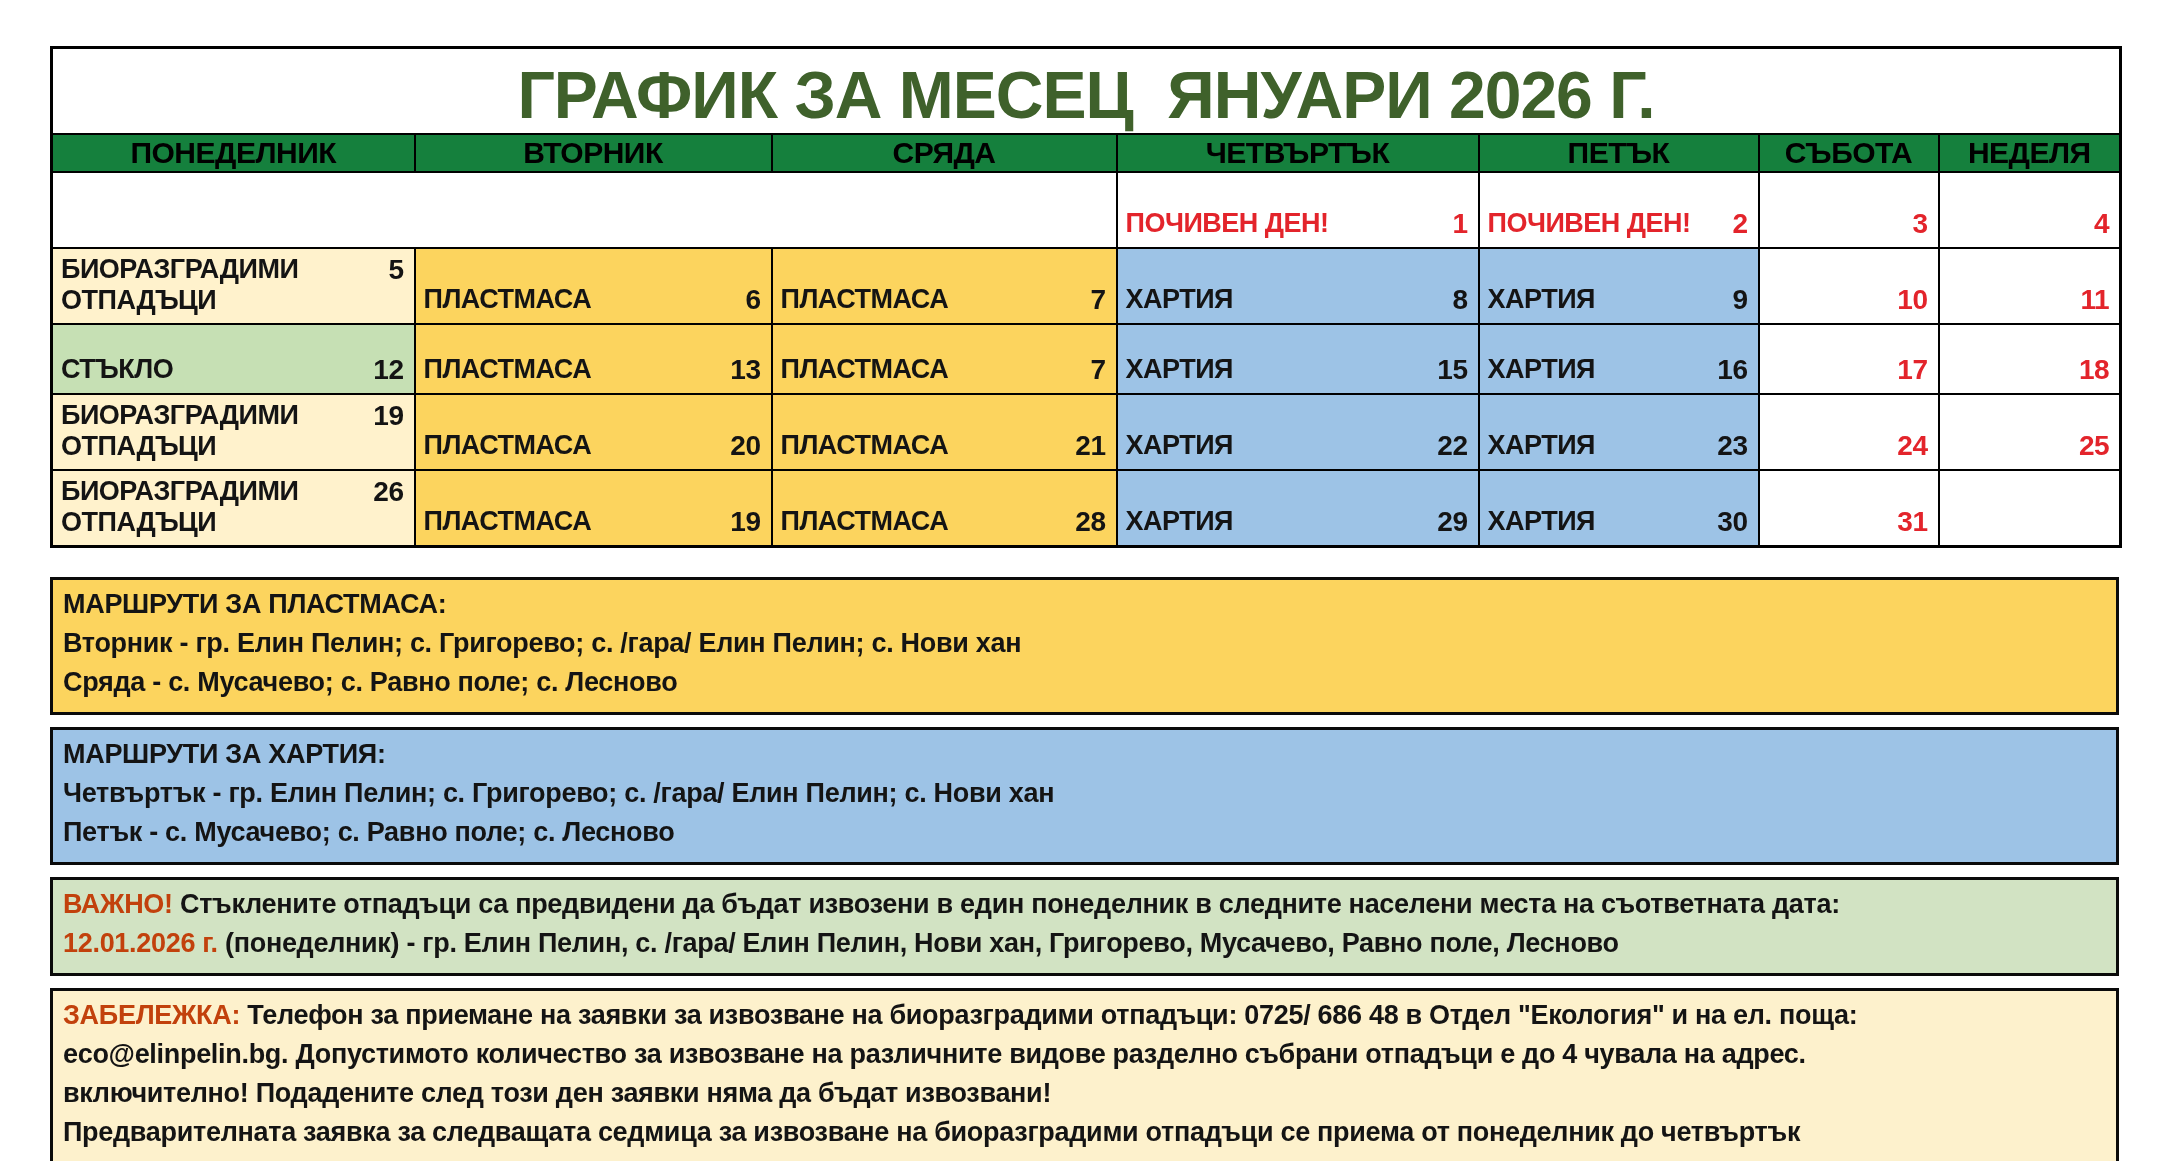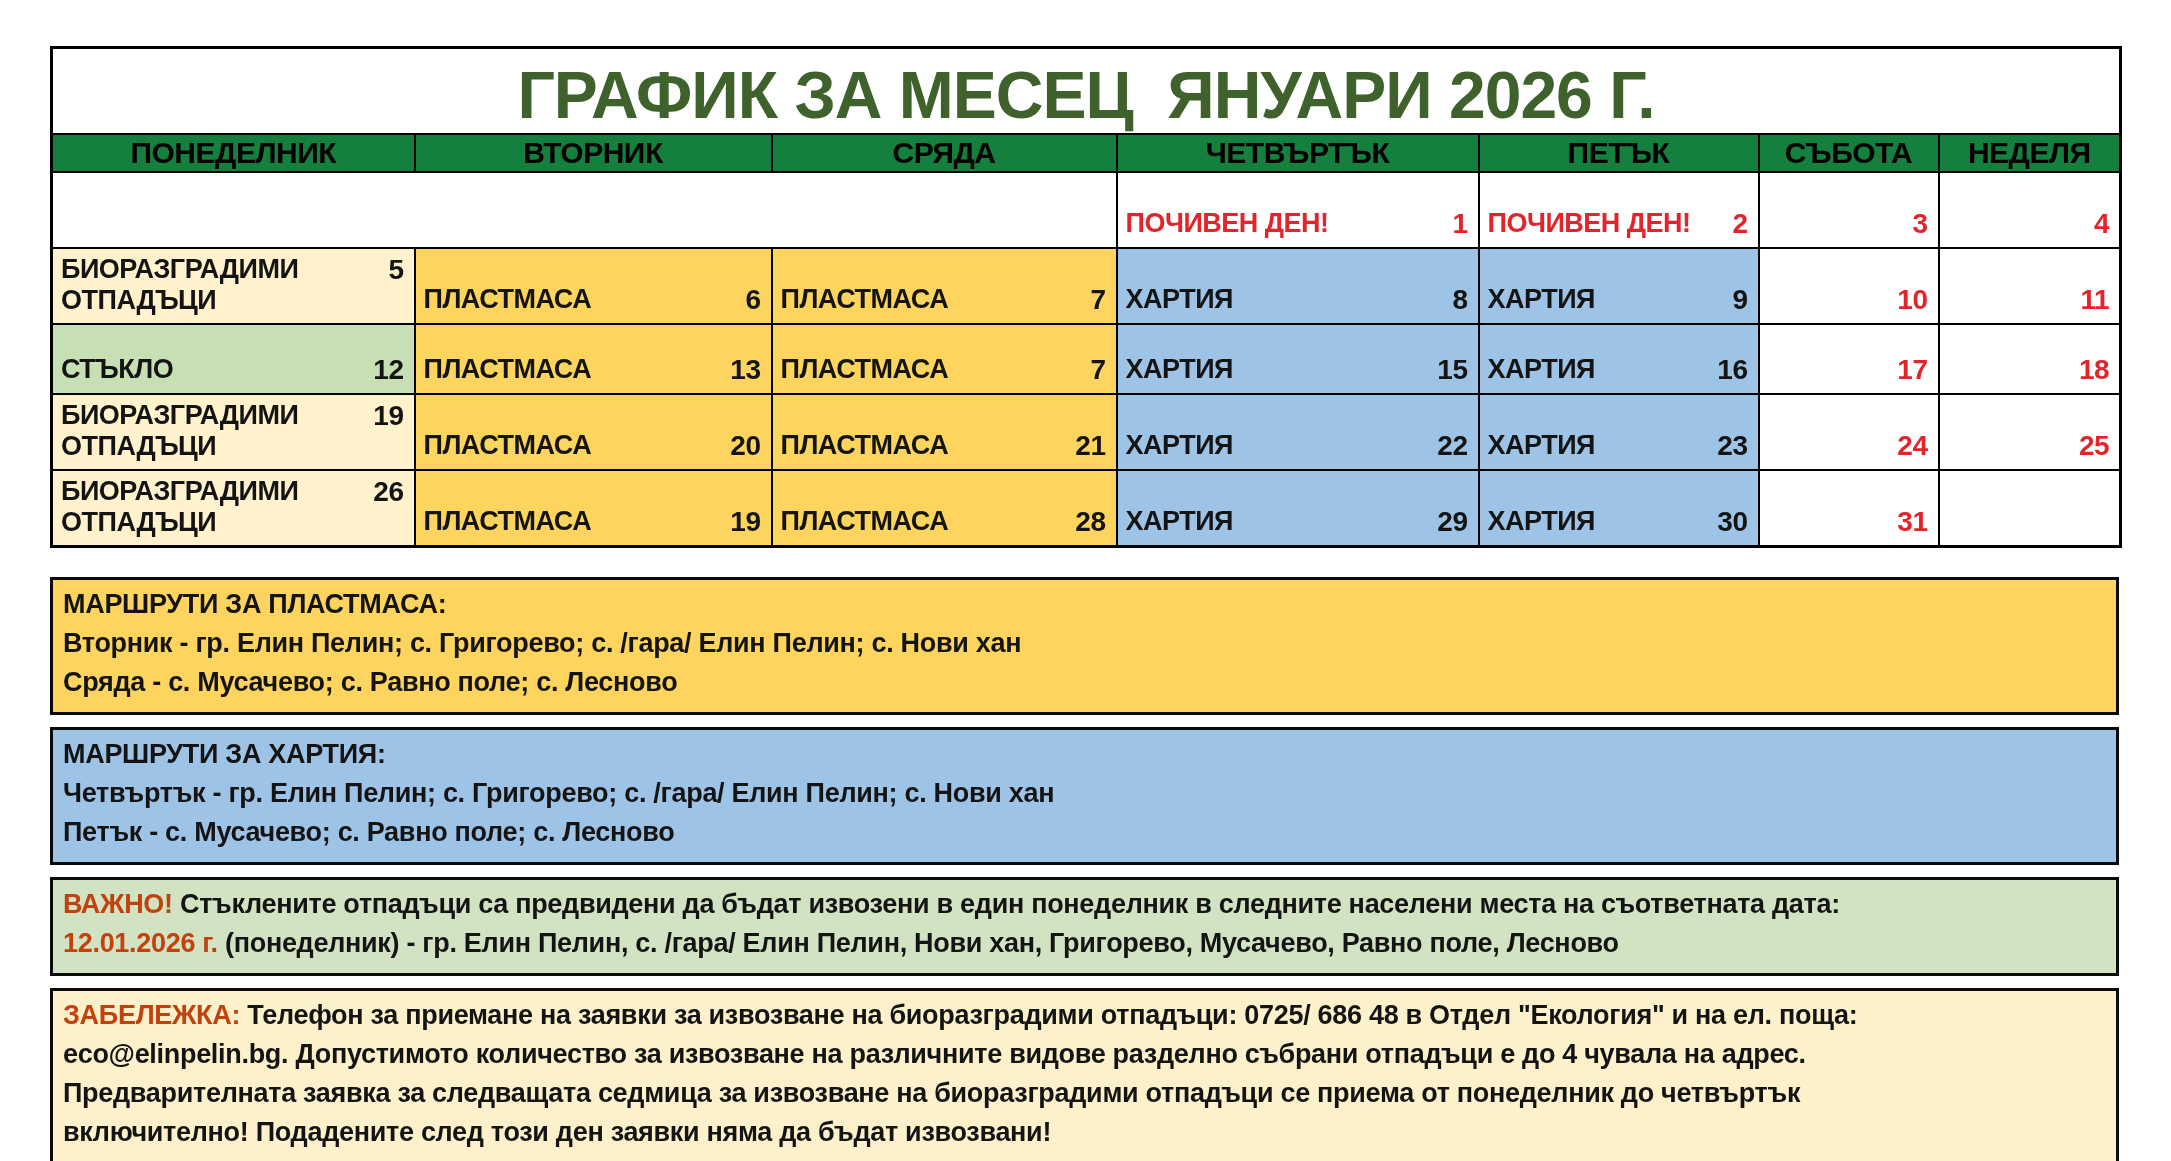--- a/index.html
+++ b/index.html
@@ -321,17 +321,17 @@
   </div>
 
   <div class="box green-bg">
     <div class="box-line"><span class="red-dark">ВАЖНО!</span> <span>Стъклените отпадъци са предвидени да бъдат извозени в един понеделник в следните населени места на съответната дата:</span></div>
     <div class="box-line"><span class="red-dark">12.01.2026 г.</span> <span>(понеделник) - гр. Елин Пелин, с. /гара/ Елин Пелин, Нови хан, Григорево, Мусачево, Равно поле, Лесново</span></div>
   </div>
 
   <div class="box cream-bg">
     <div class="box-line"><span class="red-dark">ЗАБЕЛЕЖКА:</span> <span>Телефон за приемане на заявки за извозване на биоразградими отпадъци: 0725/ 686 48 в Отдел "Екология" и на ел. поща:</span></div>
     <div class="box-line">eco@elinpelin.bg. Допустимото количество за извозване на различните видове разделно събрани отпадъци е до 4 чувала на адрес.</div>
+    <div class="box-line">включително! Подадените след този ден заявки няма да бъдат извозвани!</div>
     <div class="box-line">Предварителната заявка за следващата седмица за извозване на биоразградими отпадъци се приема от понеделник до четвъртък</div>
-    <div class="box-line">включително! Подадените след този ден заявки няма да бъдат извозвани!</div>
   </div>
 
 </div>
 
 </body></html>

